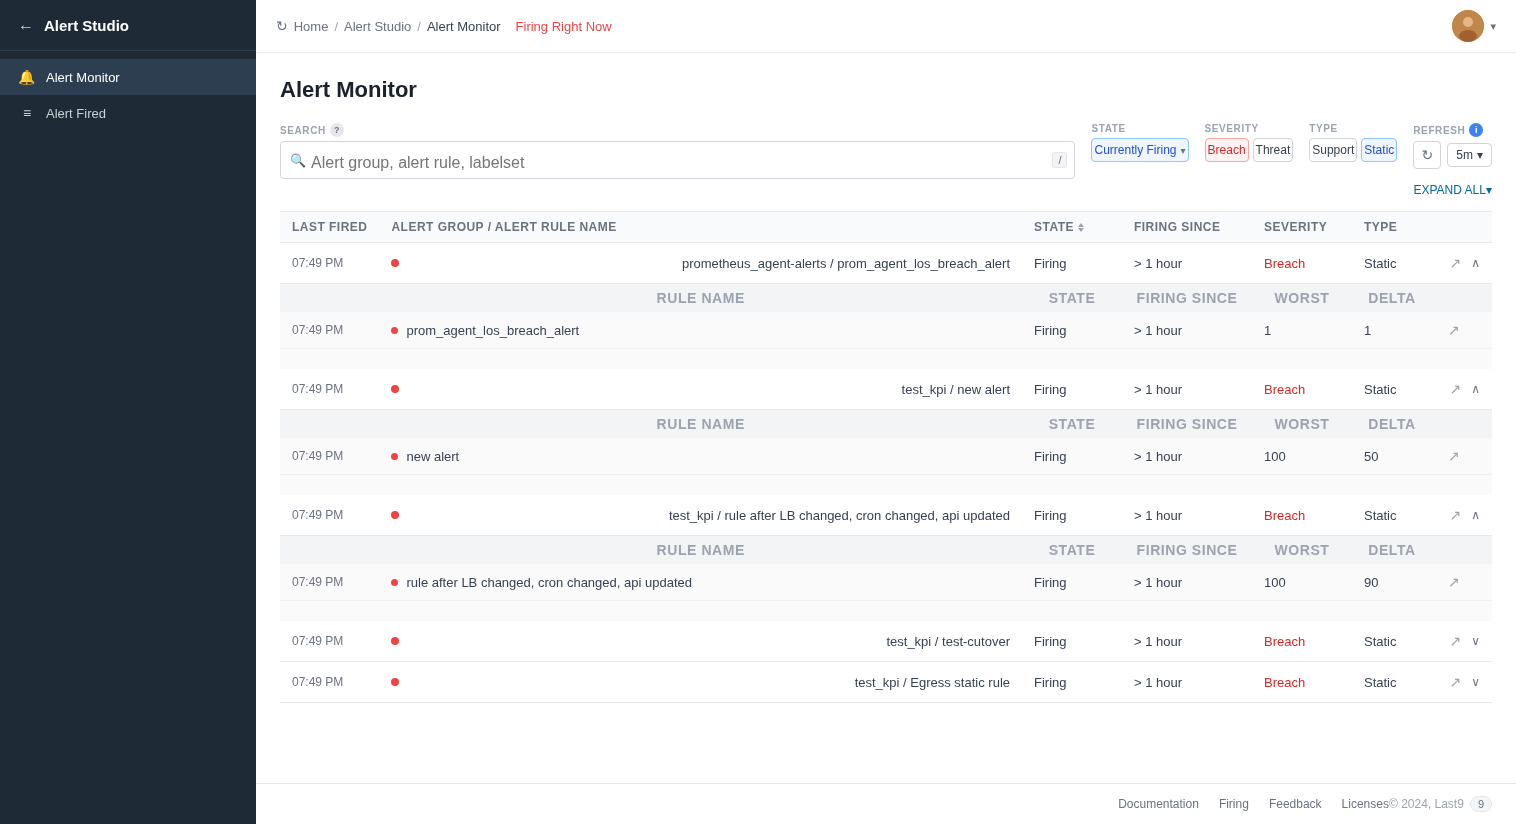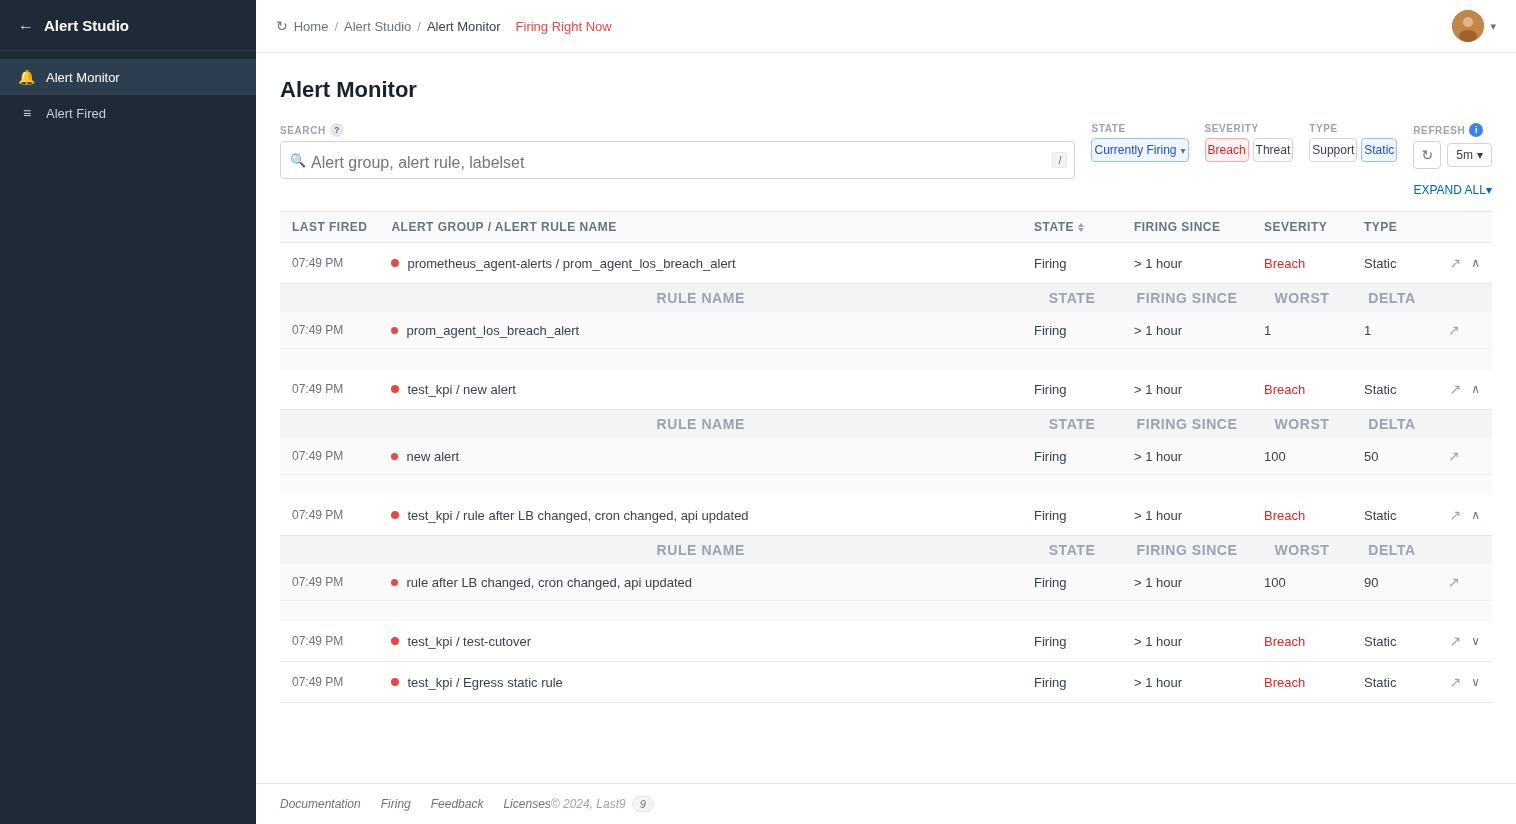--- a/index.html
+++ b/index.html
@@ -66,34 +66,34 @@
     .alert-table td { padding: 10px 12px; font-size: 13px; color: #374151; vertical-align: middle; }
     .alert-table th.col-last-fired, .alert-table td.col-last-fired { width: 90px; color: #6b7280; font-size: 12px; }
     .alert-table th.col-name { min-width: 300px; }
     .alert-table th.col-state { width: 100px; }
     .alert-table th.col-firing-since { width: 130px; }
     .alert-table th.col-severity { width: 100px; }
     .alert-table th.col-type { width: 80px; }
     .alert-table th.col-actions { width: 60px; }
 
     .alert-name { display: flex; align-items: center; gap: 8px; font-size: 13px; color: #374151; font-weight: 400; }
-    .alert-name.bold { font-weight: 500; }
+    .alert-name.bold { font-weight: 500; justify-content: space-between; }
     .fire-dot { width: 8px; height: 8px; border-radius: 50%; background: #ef4444; flex-shrink: 0; }
     .fire-dot-sm { width: 7px; height: 7px; border-radius: 50%; background: #ef4444; flex-shrink: 0; }
     .state-text { color: #374151; }
     .severity-breach { color: #dc2626; font-weight: 500; }
     .time-text { color: #6b7280; font-size: 12px; }
     .sub-header-th { font-size: 14px; color: #9ca3af; font-weight: 600; text-transform: uppercase; letter-spacing: 0.04em; padding: 6px 12px; }
 
     .row-actions { display: flex; align-items: center; gap: 6px; justify-content: flex-end; }
     .action-icon { color: #9ca3af; cursor: pointer; font-size: 14px; padding: 2px 4px; }
     .expand-icon { color: #6b7280; cursor: pointer; font-size: 12px; }
 
     
-    .footer { border-top: 1px solid #e5e7eb; padding: 12px 24px; display: flex; align-items: center; justify-content: flex-start; background: #fff; flex-shrink: 0; font-style: italic; }
+    .footer { border-top: 1px solid #e5e7eb; padding: 12px 24px; display: flex; align-items: center; justify-content: flex-end; background: #fff; flex-shrink: 0; }
     .footer-links { display: flex; gap: 20px; }
     .footer-link { color: #6b7280; text-decoration: none; font-size: 12px; cursor: pointer; }
     .footer-right { color: #9ca3af; font-size: 12px; display: flex; align-items: center; gap: 6px; }
     .footer-badge { background: #f3f4f6; border: 1px solid #e5e7eb; border-radius: 10px; padding: 1px 7px; font-size: 11px; color: #6b7280; }
 
     .help-icon { display: inline-flex; align-items: center; justify-content: center; width: 14px; height: 14px; border-radius: 50%; background: #e5e7eb; color: #6b7280; font-size: 9px; cursor: pointer; font-weight: 700; }
     .refresh-info { display: inline-flex; align-items: center; justify-content: center; width: 14px; height: 14px; border-radius: 50%; background: #3b82f6; color: #fff; font-size: 9px; cursor: pointer; font-weight: 700; }
   </style>
 </head>
 <body>

